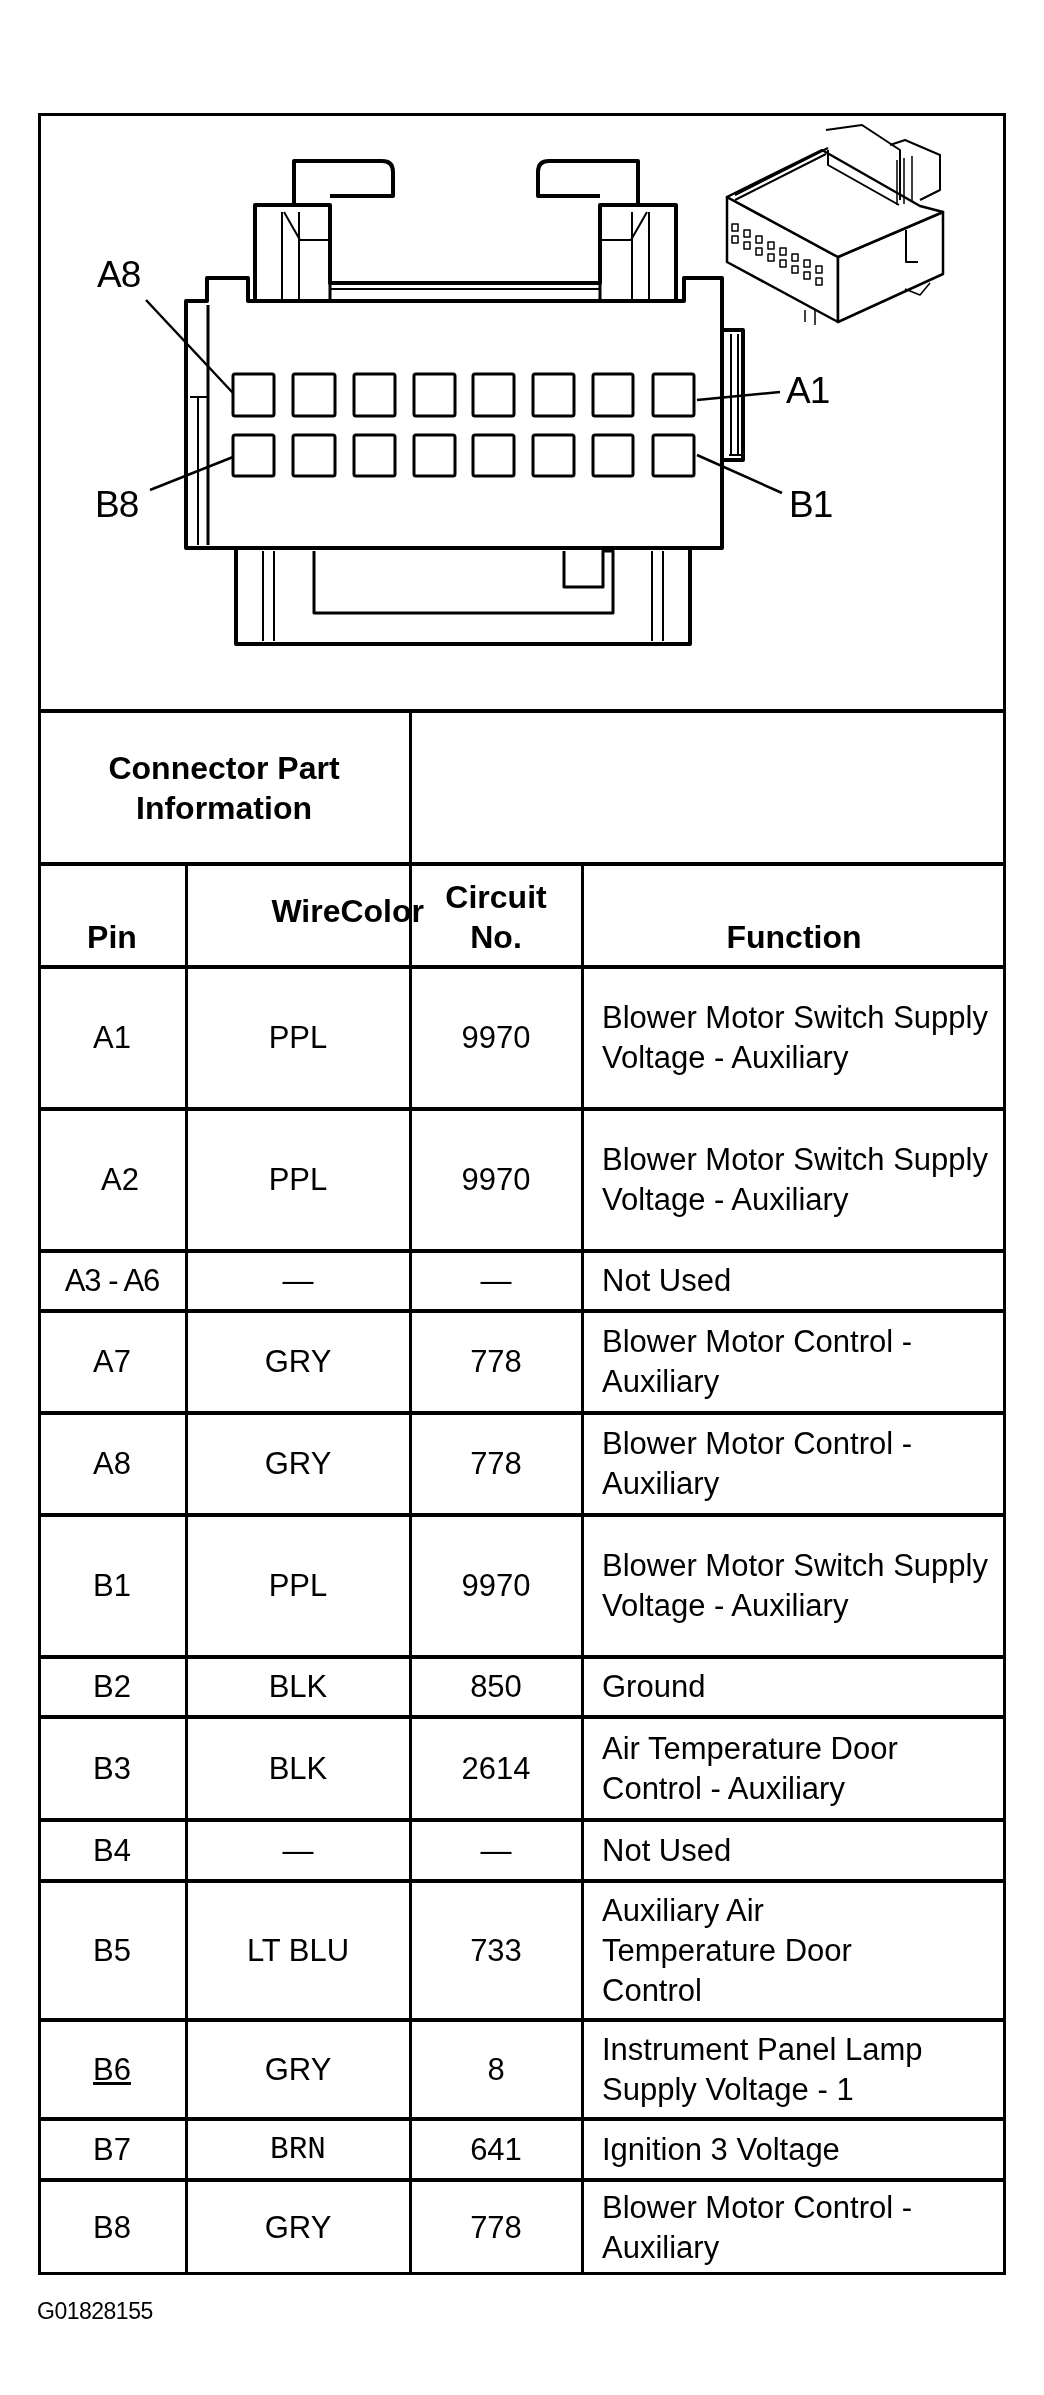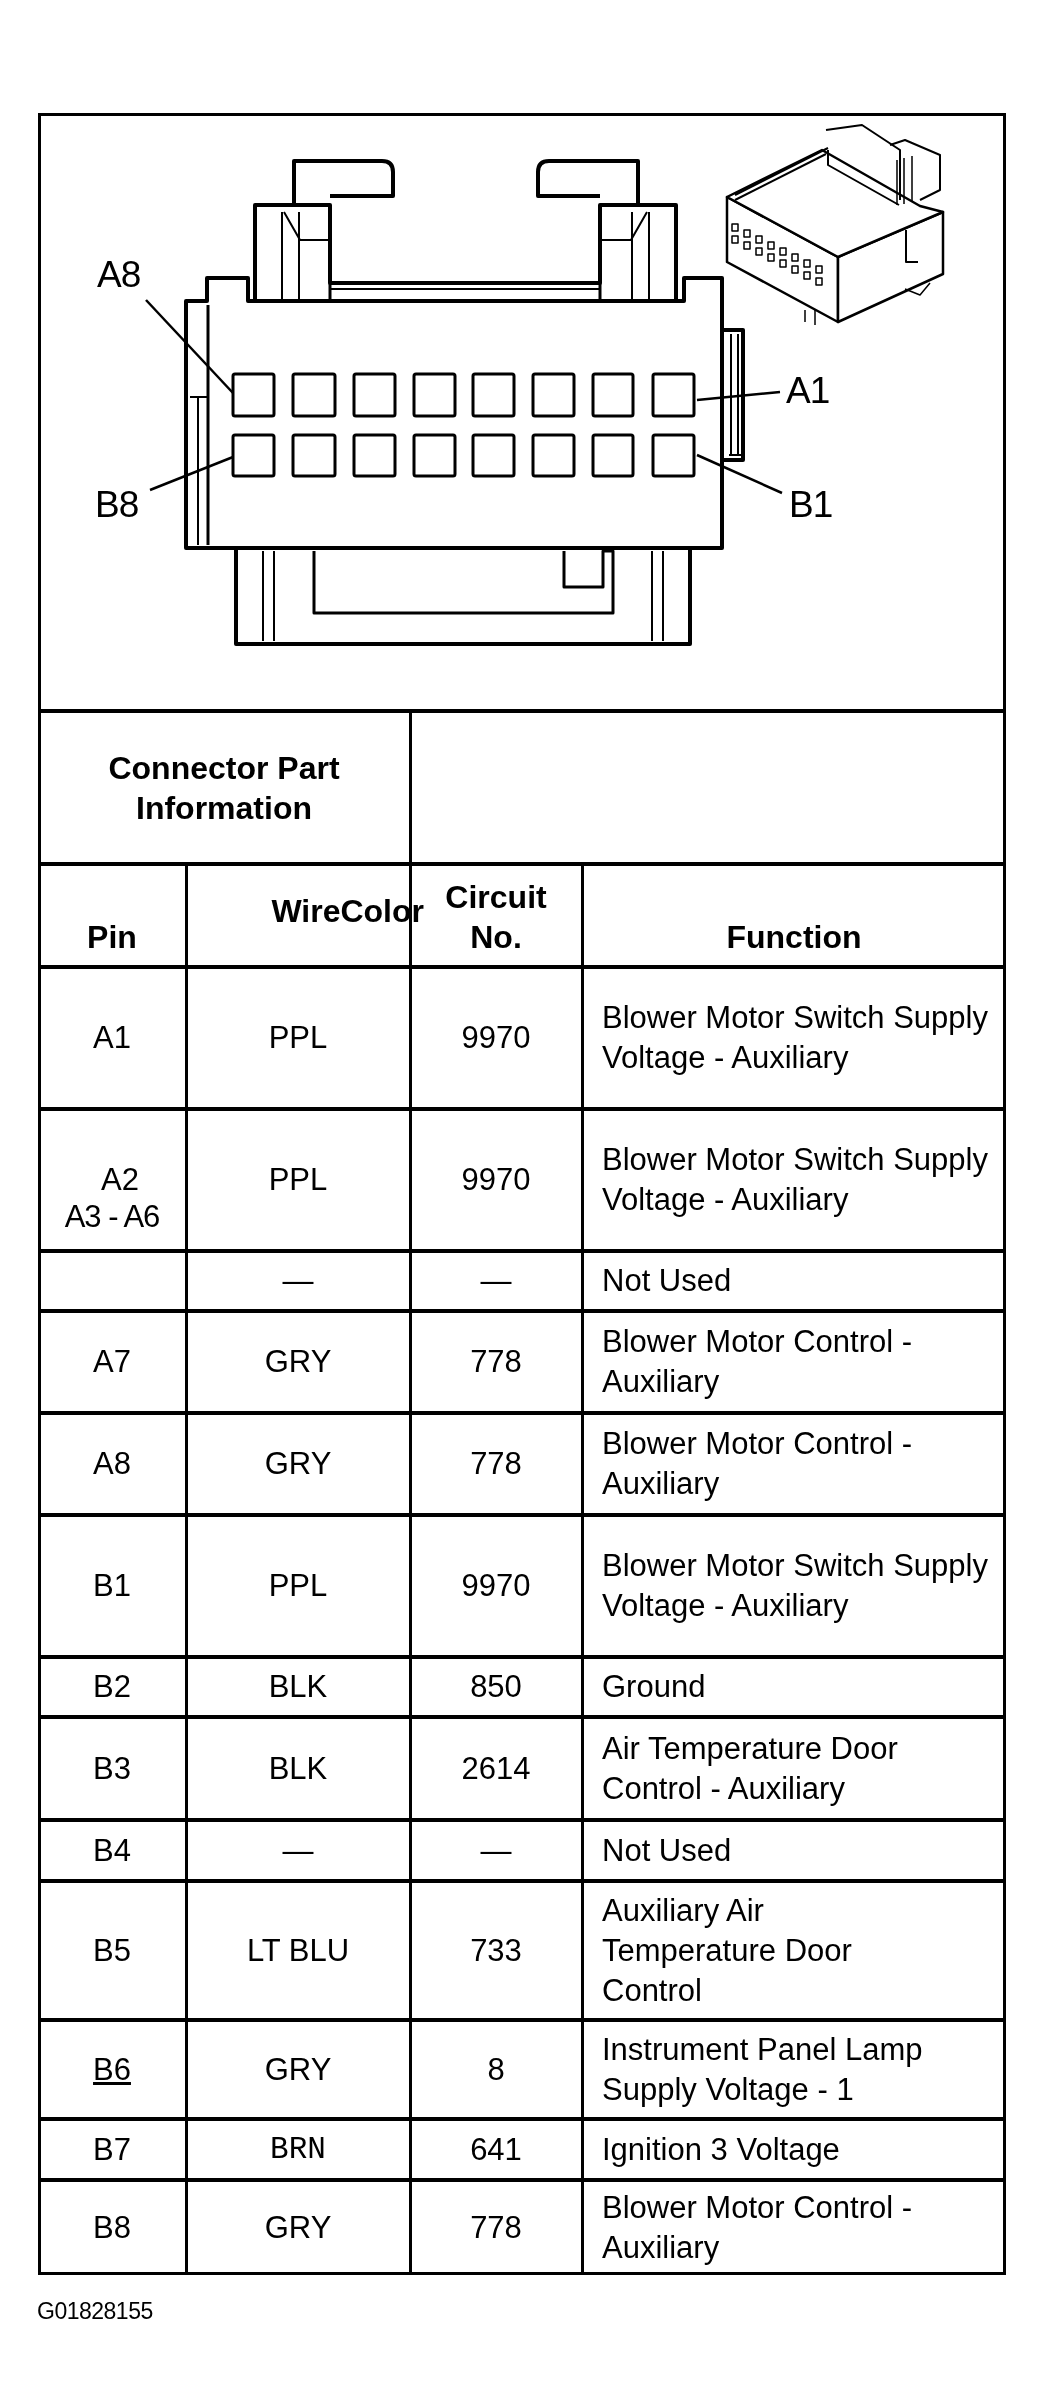--- a/index.html
+++ b/index.html
@@ -179,21 +179,21 @@
 </div>
 
 <div>
   <div class="cell" style="left:46px; top:1109px; width:148px; height:142px;">A2</div>
   <div class="cell" style="left:186px; top:1109px; width:224px; height:142px;">PPL</div>
   <div class="cell" style="left:410px; top:1109px; width:172px; height:142px;">9970</div>
   <div class="cell fn" style="left:582px; top:1109px; width:424px; height:142px;">Blower Motor Switch Supply Voltage - Auxiliary</div>
 </div>
 
 <div>
-  <div class="cell" style="left:38px; top:1187px; width:148px; height:60px; letter-spacing:-1px;">A3 - A6</div>
+  <div class="cell" style="left:38px; top:1251px; width:148px; height:60px; letter-spacing:-1px;">A3 - A6</div>
   <div class="cell" style="left:186px; top:1251px; width:224px; height:60px;">—</div>
   <div class="cell" style="left:410px; top:1251px; width:172px; height:60px;">—</div>
   <div class="cell fn" style="left:582px; top:1251px; width:424px; height:60px;">Not Used</div>
 </div>
 
 <div>
   <div class="cell" style="left:38px; top:1311px; width:148px; height:102px;">A7</div>
   <div class="cell" style="left:186px; top:1311px; width:224px; height:102px;">GRY</div>
   <div class="cell" style="left:410px; top:1311px; width:172px; height:102px;">778</div>
   <div class="cell fn" style="left:582px; top:1311px; width:424px; height:102px;">Blower Motor Control - Auxiliary</div>

